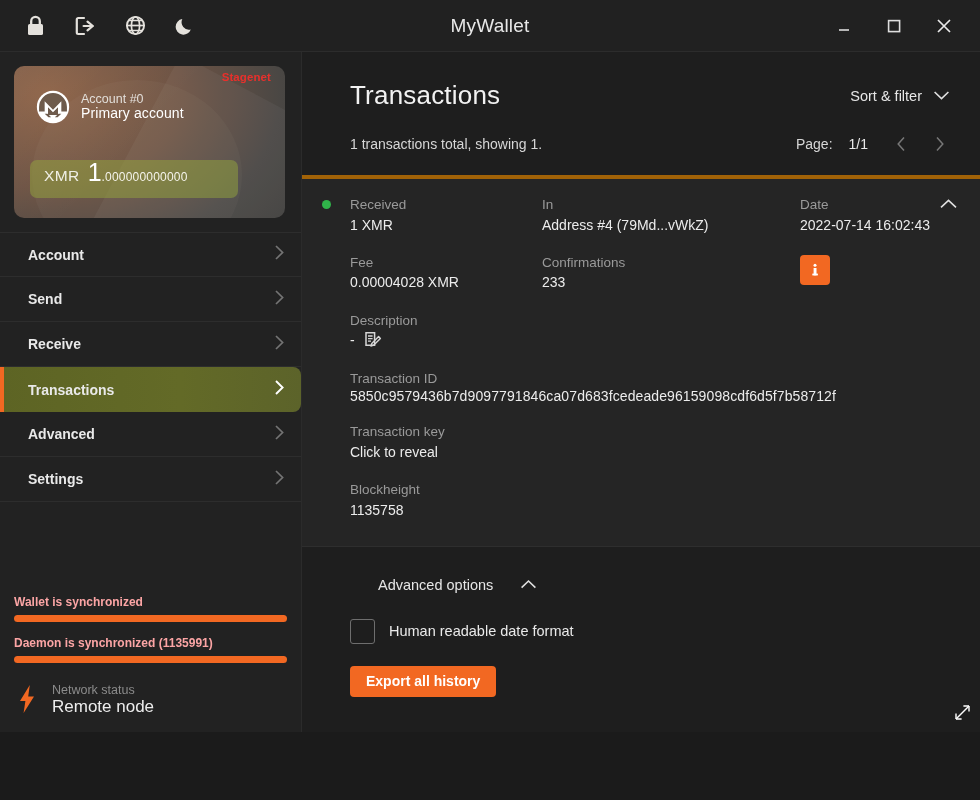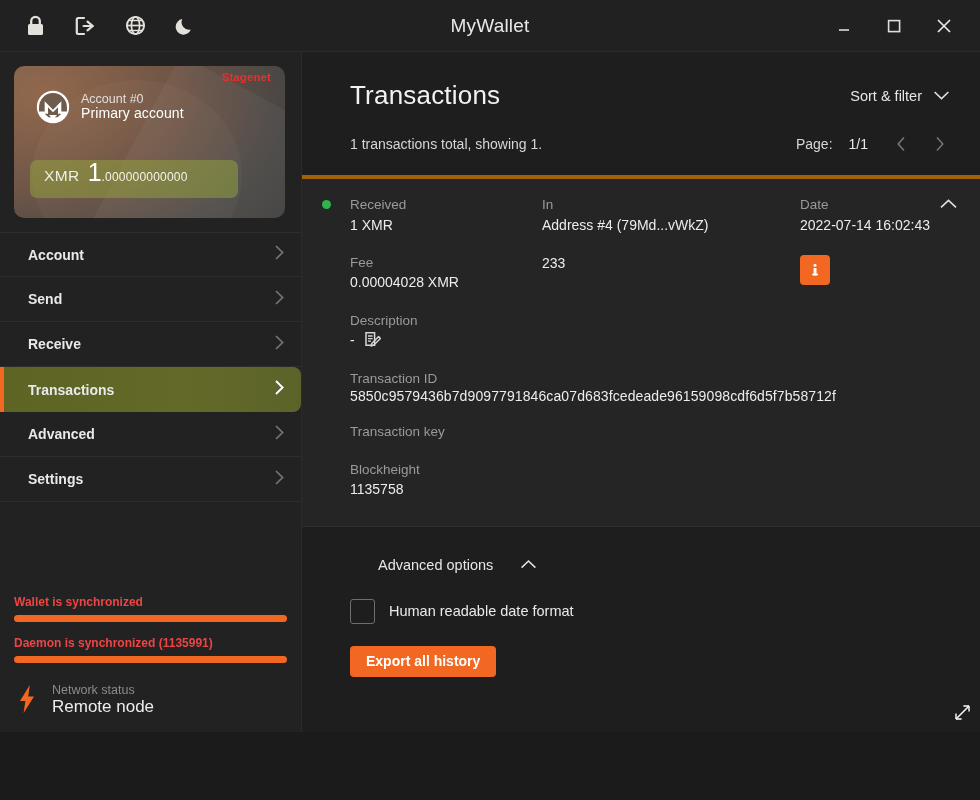--- a/index.html
+++ b/index.html
@@ -138,21 +138,21 @@
     position: absolute; left: 0; top: 0; bottom: 0;
     width: 4px; background: #f26822;
   }
   .nav-item.active .nav-chev { opacity: 1; }
   .nav-sep-top { border-top: 1px solid #2d2d2d; }
 
   .sb-spacer { flex: 1; }
 
   .sync-block { padding: 0 14px 0 14px; }
   .sync-row { margin-bottom: 14px; }
-  .sync-label { font-size: 12px; font-weight: bold; color: #ef4444; margin-bottom: 6px; }
+  .sync-label { font-size: 12px; font-weight: bold; color: #fca5a5; margin-bottom: 6px; }
   .sync-bar {
     height: 7px; border-radius: 4px;
     background: #f26822;
   }
   .netstat {
     display: flex; align-items: center;
     padding: 6px 0 16px 14px;
   }
   .bolt { width: 26px; flex: none; display:flex; align-items:center; justify-content:center;}
   .netstat-txt { margin-left: 12px; line-height: 1.12; }
@@ -455,20 +455,21 @@
             <div>
               <div class="f-cap">Date</div>
               <div class="f-val">2022-07-14 16:02:43</div>
             </div>
 
             <div>
               <div class="f-cap">Fee</div>
               <div class="f-val">0.00004028 XMR</div>
             </div>
             <div>
+              <div class="f-cap">Confirmations</div>
               <div class="f-val">233</div>
             </div>
             <div>
               <div class="info-btn">
                 <svg width="18" height="18" viewBox="0 0 18 18">
                   <circle cx="9" cy="4.2" r="1.5" fill="#ffffff"></circle>
                   <rect x="7.6" y="7" width="2.9" height="7.4" fill="#ffffff"></rect>
                   <rect x="6.3" y="12.6" width="5.6" height="1.8" fill="#ffffff"></rect>
                 </svg>
               </div>
@@ -488,20 +489,21 @@
               </div>
             </div>
 
             <div class="full-col">
               <div class="f-cap">Transaction ID</div>
               <div class="mono-id">5850c9579436b7d9097791846ca07d683fcedeade96159098cdf6d5f7b58712f</div>
             </div>
 
             <div class="full-col">
               <div class="f-cap">Transaction key</div>
+              <div class="f-val linkish">Click to reveal</div>
             </div>
 
             <div class="full-col">
               <div class="f-cap">Blockheight</div>
               <div class="f-val">1135758</div>
             </div>
           </div>
         </div>
       </div>
 

